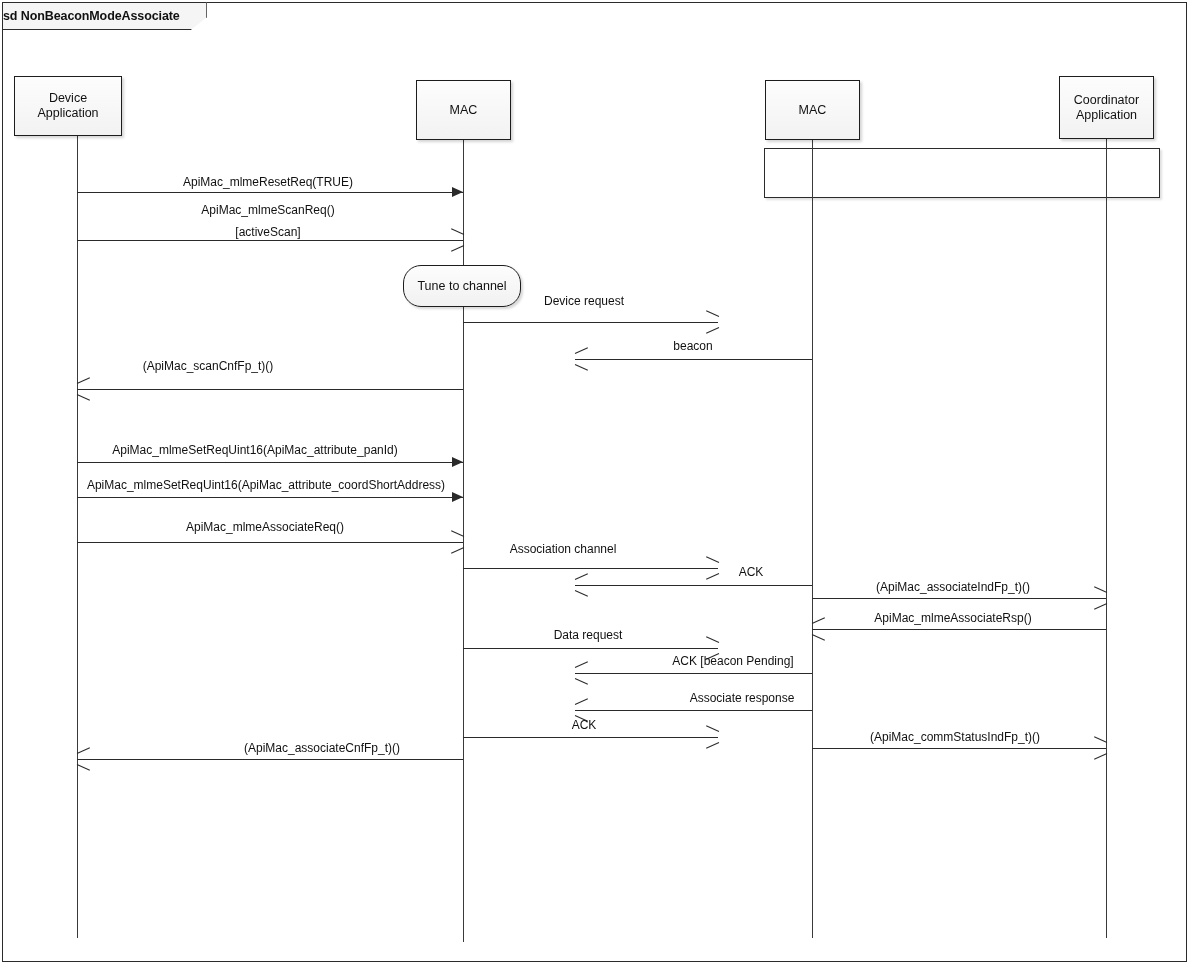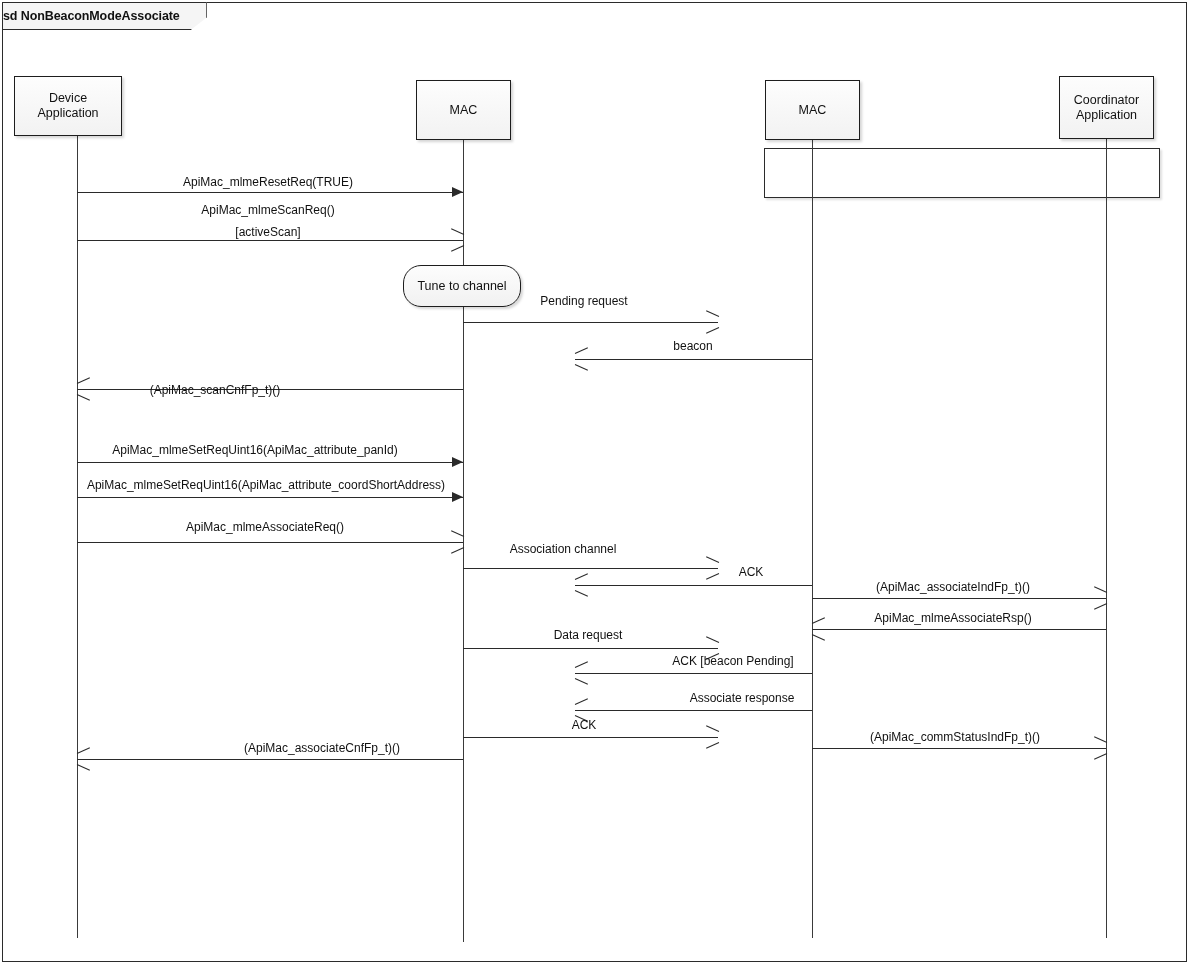--- a/index.html
+++ b/index.html
@@ -214,27 +214,27 @@
   <div id="messages-layer">
       <div class="msg" style="left: 77px; top: 192px; width: 386px;"></div>
       <div class="head-solid-r" style="left: 452px; position: absolute; top: 192px;"></div>
       <div class="msg-label center" style="left: 268px; top: 174px;">ApiMac_mlmeResetReq(TRUE)</div>
       <div class="msg" style="left: 77px; top: 240px; width: 386px;"></div>
       <div class="head-open-r" style="left: 450px; position: absolute; top: 240px;"></div>
       <div class="msg-label center" style="left: 268px; top: 202px;">ApiMac_mlmeScanReq()</div>
       <div class="msg-label center" style="left: 268px; top: 224px;">[activeScan]</div>
       <div class="msg" style="left: 463px; top: 322px; width: 255px;"></div>
       <div class="head-open-r" style="left: 705px; position: absolute; top: 322px;"></div>
-      <div class="msg-label center" style="left: 584px; top: 293px;">Pending request</div>
+      <div class="msg-label center" style="left: 584px; top: 293px;">Device request</div>
       <div class="msg" style="left: 575px; top: 359px; width: 237px;"></div>
       <div class="head-open-l" style="left: 575px; position: absolute; top: 359px;"></div>
       <div class="msg-label center" style="left: 693px; top: 338px;">beacon</div>
       <div class="msg" style="left: 77px; top: 389px; width: 386px;"></div>
       <div class="head-open-l" style="left: 77px; position: absolute; top: 389px;"></div>
-      <div class="msg-label center" style="left: 208px; top: 382px; margin-left: 7px;">(ApiMac_scanCnfFp_t)()</div>
+      <div class="msg-label center" style="left: 208px; top: 358px;">(ApiMac_scanCnfFp_t)()</div>
       <div class="msg" style="left: 77px; top: 462px; width: 386px;"></div>
       <div class="head-solid-r" style="left: 452px; position: absolute; top: 462px;"></div>
       <div class="msg-label center" style="left: 255px; top: 442px;">ApiMac_mlmeSetReqUint16(ApiMac_attribute_panId)</div>
       <div class="msg" style="left: 77px; top: 497px; width: 386px;"></div>
       <div class="head-solid-r" style="left: 452px; position: absolute; top: 497px;"></div>
       <div class="msg-label center" style="left: 266px; top: 477px;">ApiMac_mlmeSetReqUint16(ApiMac_attribute_coordShortAddress)</div>
       <div class="msg" style="left: 77px; top: 542px; width: 386px;"></div>
       <div class="head-open-r" style="left: 450px; position: absolute; top: 542px;"></div>
       <div class="msg-label center" style="left: 265px; top: 519px;">ApiMac_mlmeAssociateReq()</div>
       <div class="msg" style="left: 463px; top: 568px; width: 255px;"></div>

